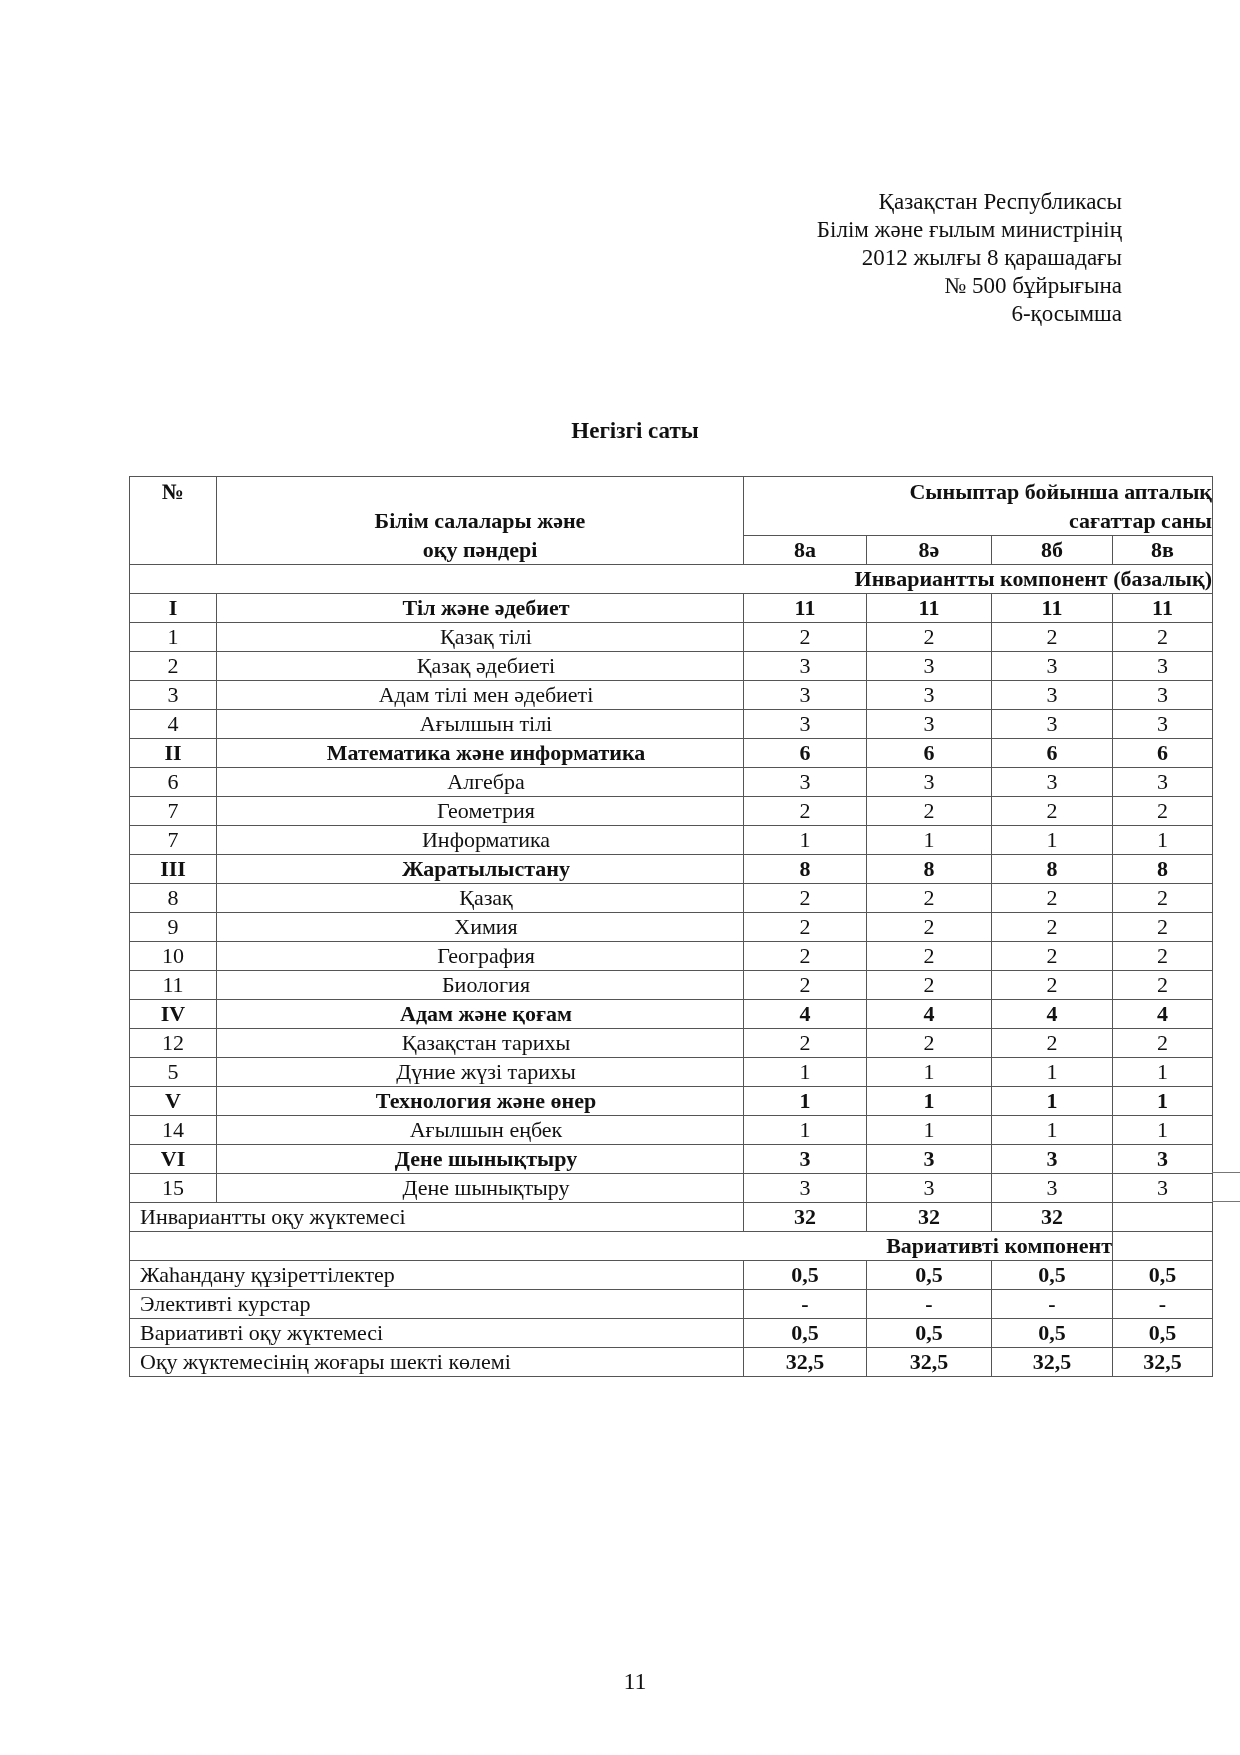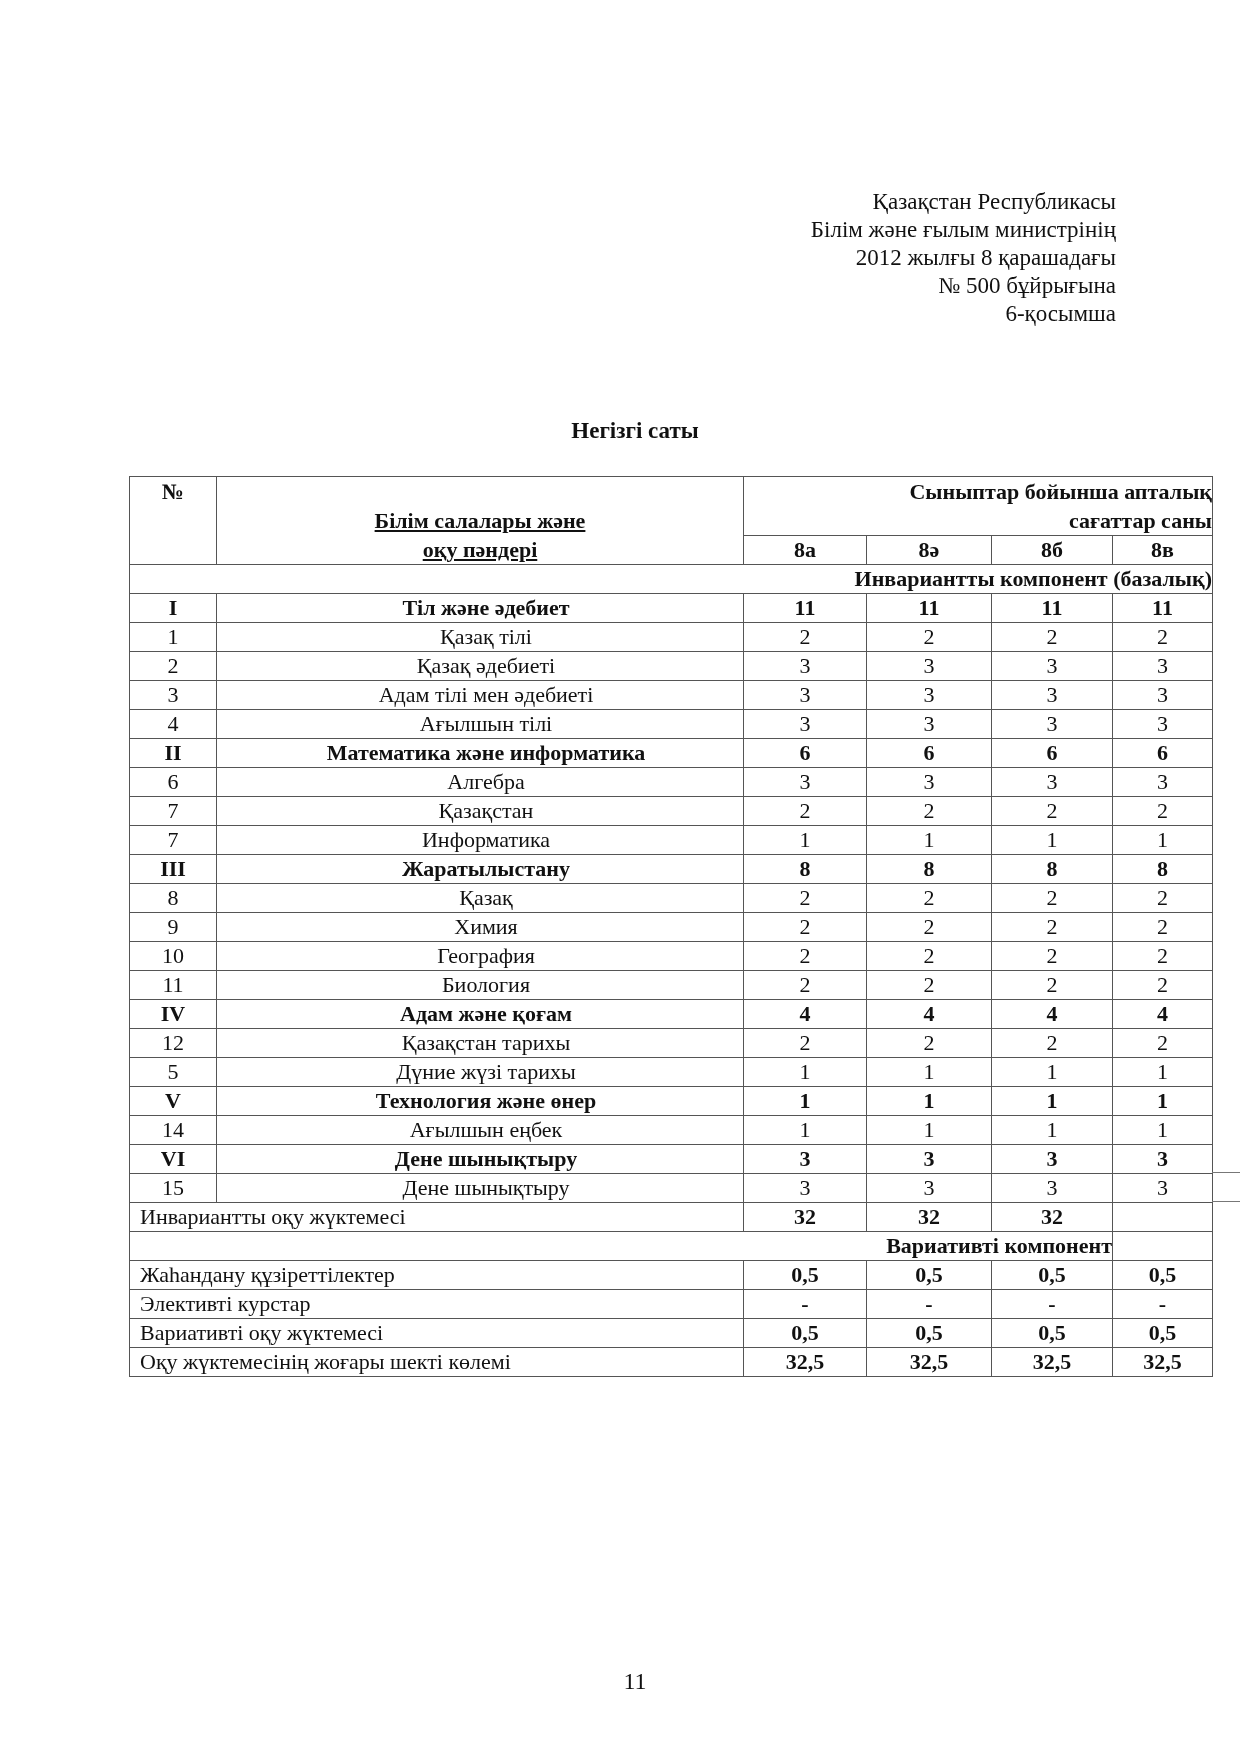--- a/index.html
+++ b/index.html
@@ -1,32 +1,32 @@
 <!DOCTYPE html>
 <html><head>
 <meta charset="utf-8">
 <style>
   html, body { margin:0; padding:0; background:#ffffff; }
   body { width:1240px; height:1755px; position:relative; overflow:hidden;
          font-family:"Liberation Serif", "DejaVu Serif", serif; color:#111; }
-  .annex { position:absolute; top:188px; right:124px; text-align:right;
+  .annex { position:absolute; top:188px; right:118px; text-align:right;
            font-size:23px; line-height:28px; }
   .annex div { white-space:nowrap; }
   .title { position:absolute; top:418px; left:0; width:1270px; text-align:center;
            font-size:23px; font-weight:bold; }
   table.plan { position:absolute; top:476px; left:129px; border-collapse:collapse;
                table-layout:fixed; width:1083px; font-size:22px; }
   table.plan td { border:1.5px solid #555; padding:0; height:28px; line-height:26px;
                   vertical-align:middle; }
   .c-num { text-align:center; }
   .c-subj { padding-left:12px !important; text-align:center; }
   .c-val { text-align:center; }
   .b { font-weight:bold; }
   .hdr-num { vertical-align:top !important; text-align:center; font-weight:bold; padding-top:2px !important; }
-  .hdr-subj { text-align:center; font-weight:bold; vertical-align:bottom !important; line-height:29px !important;text-decoration:underline; }
+  .hdr-subj { text-align:center; font-weight:bold; vertical-align:bottom !important; line-height:29px !important; }
   .hdr-hours { text-align:right; font-weight:bold; line-height:29px !important; }
   .section { text-align:right; font-weight:bold; }
   .sum-label { padding-left:10px !important; font-weight:normal; text-align:left; }
   .ext-line { position:absolute; height:0; border-top:1.5px solid #777; left:1212px; width:28px; }
   .page-num { position:absolute; top:1668px; left:0; width:1270px; text-align:center; font-size:24px; }
 </style>
 </head>
 <body>
 
 <div class="annex">
@@ -122,21 +122,21 @@
       <tr>
         <td class="c-num">6</td>
         <td class="c-subj">Алгебра</td>
         <td class="c-val">3</td>
         <td class="c-val">3</td>
         <td class="c-val">3</td>
         <td class="c-val">3</td>
       </tr>
       <tr>
         <td class="c-num">7</td>
-        <td class="c-subj">Қазақстан</td>
+        <td class="c-subj">Геометрия</td>
         <td class="c-val">2</td>
         <td class="c-val">2</td>
         <td class="c-val">2</td>
         <td class="c-val">2</td>
       </tr>
       <tr>
         <td class="c-num">7</td>
         <td class="c-subj">Информатика</td>
         <td class="c-val">1</td>
         <td class="c-val">1</td>

